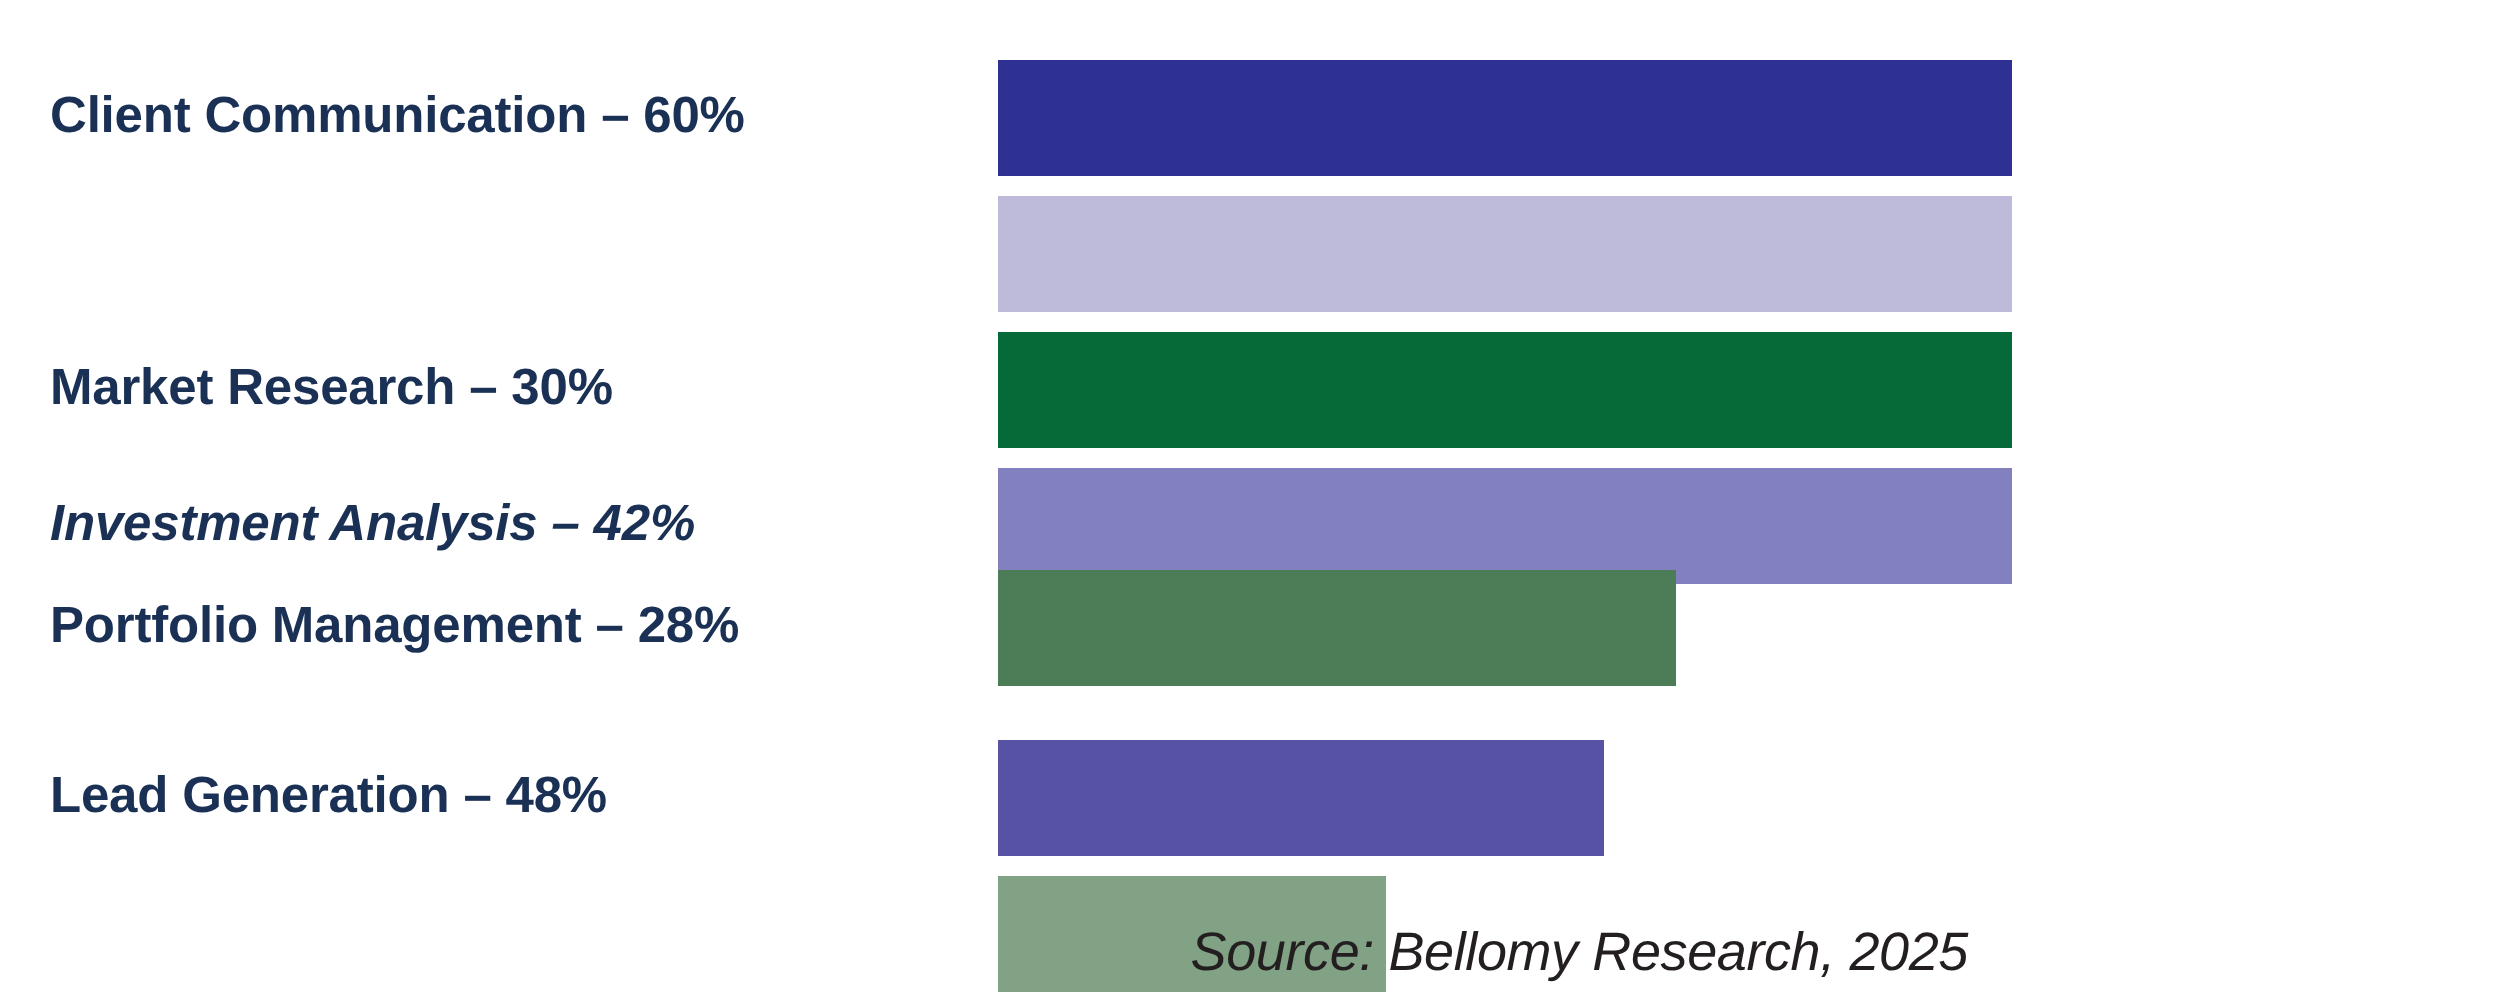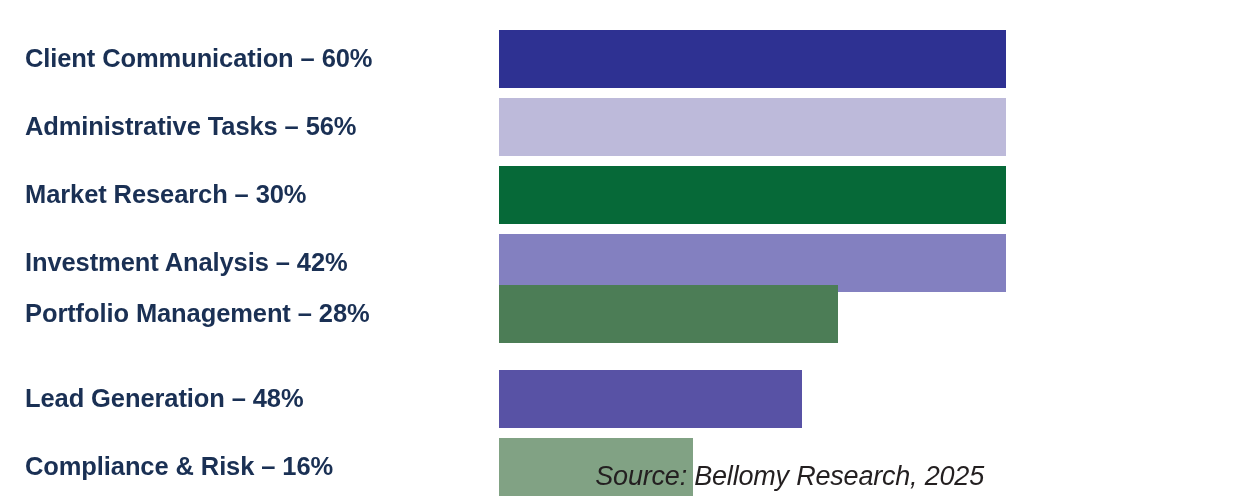--- a/index.html
+++ b/index.html
@@ -71,51 +71,49 @@
 
 <div id="chart-root">
   <div class="chart-rows">
       <div class="chart-row" style="top: 30px; height: 58px;">
         <div class="row-label">Client Communication – 60%</div>
         <div class="bar-track">
           <div class="bar" style="width: 727.2px; background: rgb(46, 49, 146);"></div>
         </div>
       </div>
       <div class="chart-row" style="top: 98px; height: 58px;">
-        <div class="row-label">Administrative Tasks – 56%</div>
         <div class="bar-track">
           <div class="bar" style="width: 678.72px; background: rgb(189, 186, 218);"></div>
         </div>
       </div>
       <div class="chart-row" style="top: 166px; height: 58px;">
         <div class="row-label">Market Research – 30%</div>
         <div class="bar-track">
           <div class="bar" style="width: 521.16px; background: rgb(6, 105, 56);"></div>
         </div>
       </div>
-      <div class="chart-row" style="top: 234px; height: 58px;">
+      <div class="chart-row" style="top: 234px; height: 58px; font-style: italic;">
         <div class="row-label">Investment Analysis – 42%</div>
         <div class="bar-track">
           <div class="bar" style="width: 509.04px; background: rgb(131, 128, 192);"></div>
         </div>
       </div>
       <div class="chart-row" style="top: 285px; height: 58px;">
         <div class="row-label">Portfolio Management – 28%</div>
         <div class="bar-track">
           <div class="bar" style="width: 339.36px; background: rgb(76, 125, 86);"></div>
         </div>
       </div>
       <div class="chart-row" style="top: 370px; height: 58px;">
         <div class="row-label">Lead Generation – 48%</div>
         <div class="bar-track">
           <div class="bar" style="width: 303px; background: rgb(88, 82, 165);"></div>
         </div>
       </div>
       <div class="chart-row" style="top: 438px; height: 58px;">
-        <div class="row-label">Compliance &amp; Risk – 16%</div>
         <div class="bar-track">
           <div class="bar" style="width: 193.92px; background: rgb(129, 162, 132);"></div>
         </div>
       </div>
     </div>
 
   <div class="source-note">Source: Bellomy Research, 2025</div>
 </div>
 
 </body></html>

